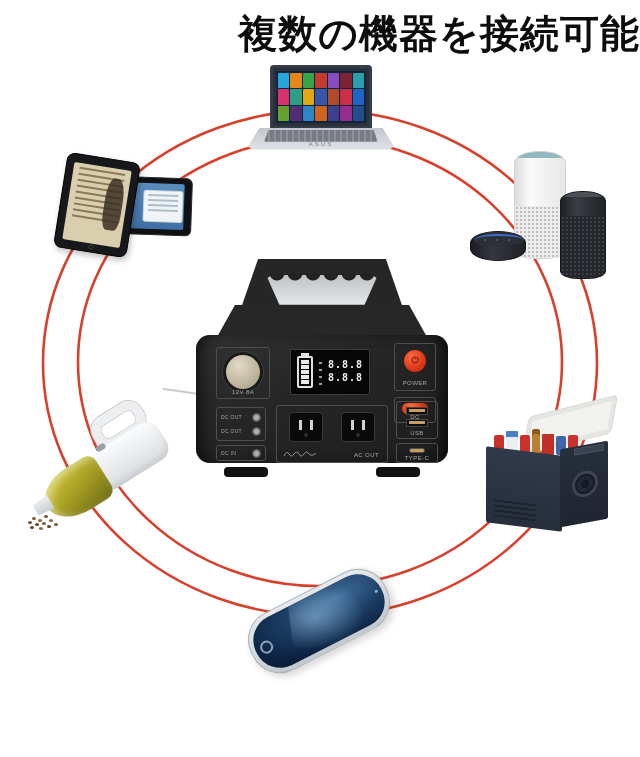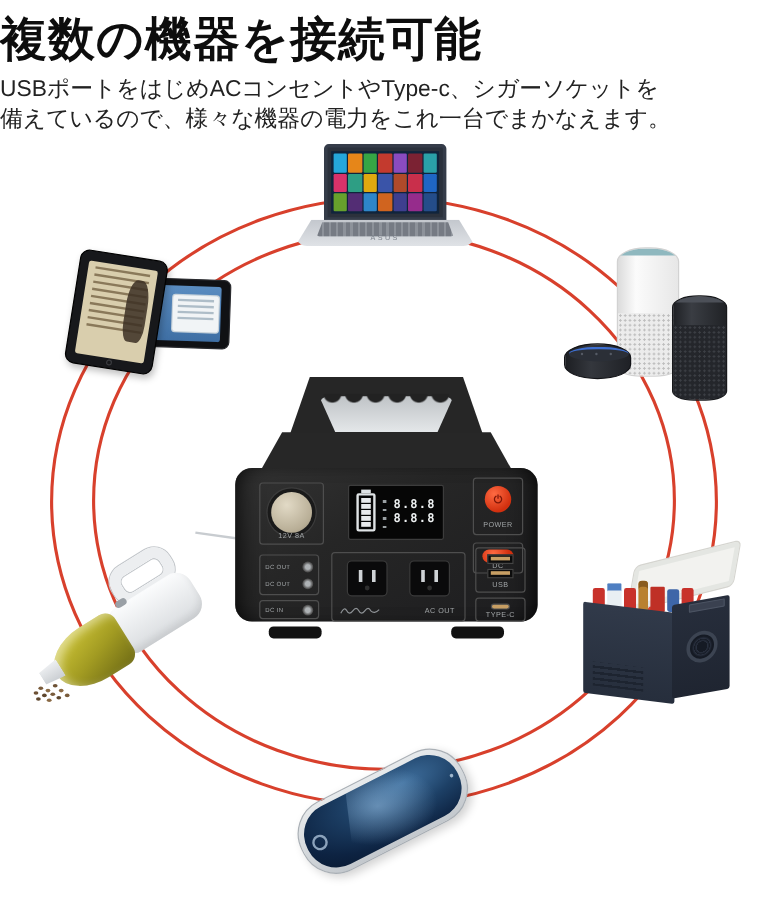--- a/index.html
+++ b/index.html
@@ -1,21 +1,21 @@
 <!DOCTYPE html>
 <html><head>
 <meta charset="utf-8">
 <style>
   * { margin:0; padding:0; box-sizing:border-box; }
   html,body { background:#fff; }
   body { font-family:"Liberation Sans","DejaVu Sans",sans-serif; }
   .page { position:relative; width:640px; height:757px; background:#fff; overflow:hidden; }
 
   
-  .header { text-align:left; padding-top:12px; }
+  .header { text-align:right; padding-top:12px; }
   .title { font-size:39px; font-weight:900; color:#0d0d0d; letter-spacing:1px; line-height:1.15; }
   .subtitle { margin-top:6px; font-size:19px; color:#222; line-height:1.3; font-weight:500; }
 
   
   .diagram { position:relative; width:640px; height:630px; }
   .rings { position:absolute; left:0; top:0; }
 
   
   .laptop { position:absolute; left:246px; top:8px; width:150px; height:92px; }
   .laptop-screen { position:relative; margin:0 auto; width:102px; height:64px; background:#2b313c; border:3px solid #353c49; border-radius:4px 4px 0 0; padding:3px; }
@@ -131,24 +131,20 @@
   .typec-box { left:200px; top:108px; width:42px; height:20px; }
   .typec-port { position:absolute; left:50%; top:4px; margin-left:-8px; width:16px; height:5px; border-radius:3px; background:#c79e63; border:1px solid #4e4e4e; }
 </style>
 </head>
 <body>
 
 <div class="page">
 
   <div class="header">
     <div class="title">複数の機器を接続可能</div>
-    <div class="subtitle">
-      <div>USBポートをはじめACコンセントやType-c、シガーソケットを</div>
-      <div>備えているので、様々な機器の電力をこれ一台でまかなえます。</div>
-    </div>
   </div>
 
   <div class="diagram">
 
     <svg class="rings" width="640" height="630" viewBox="0 0 640 630">
       <ellipse cx="320" cy="306" rx="277" ry="253" fill="none" stroke-width="2.6" stroke="#d8402c"></ellipse>
       <ellipse cx="320" cy="305" rx="242" ry="224" fill="none" stroke-width="2.6" stroke="#d8402c"></ellipse>
     </svg>
 
     <div class="laptop">

